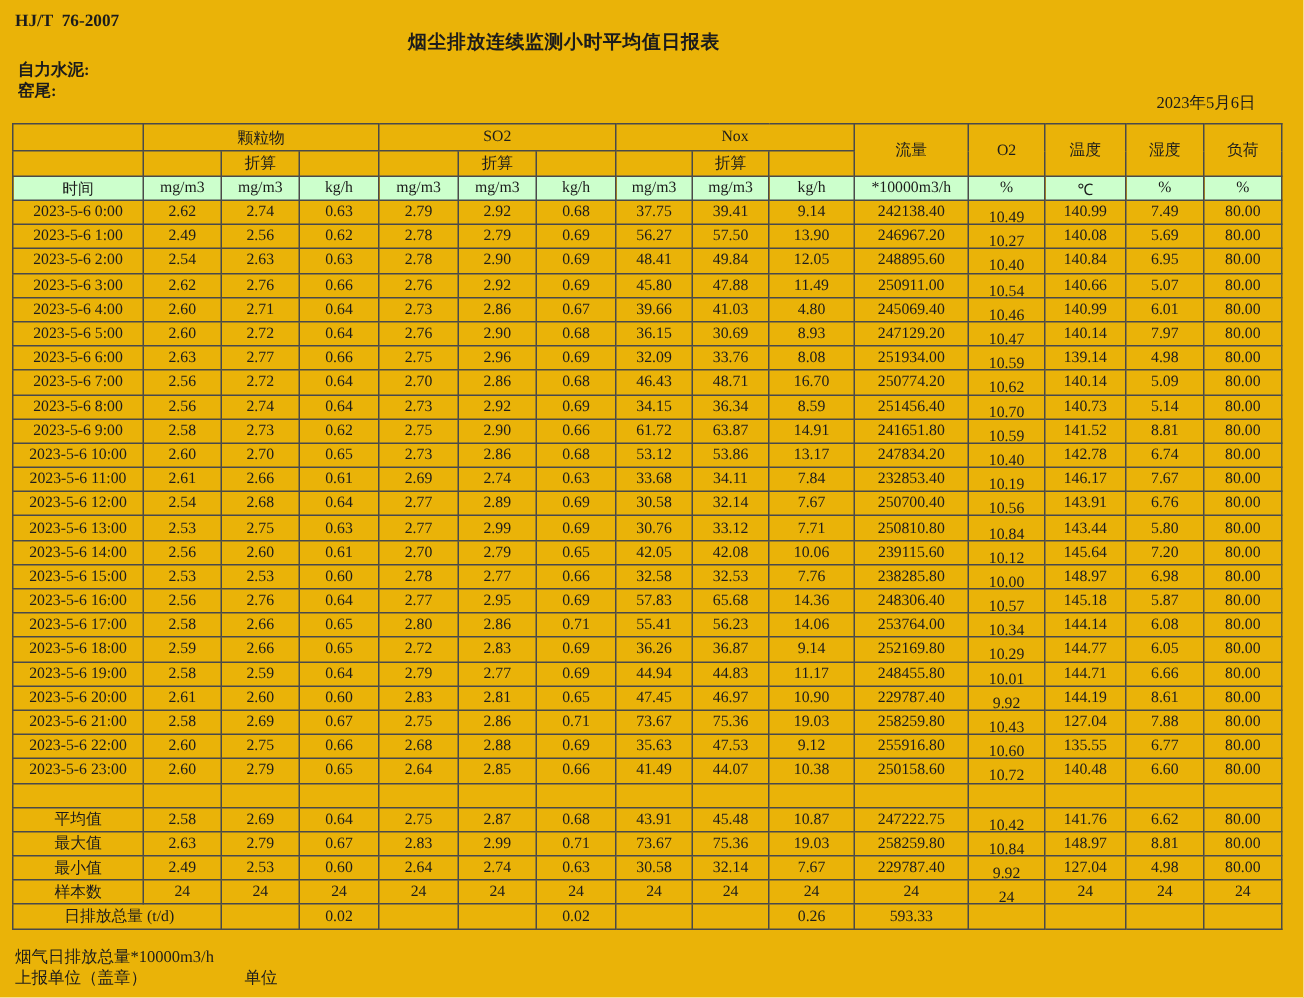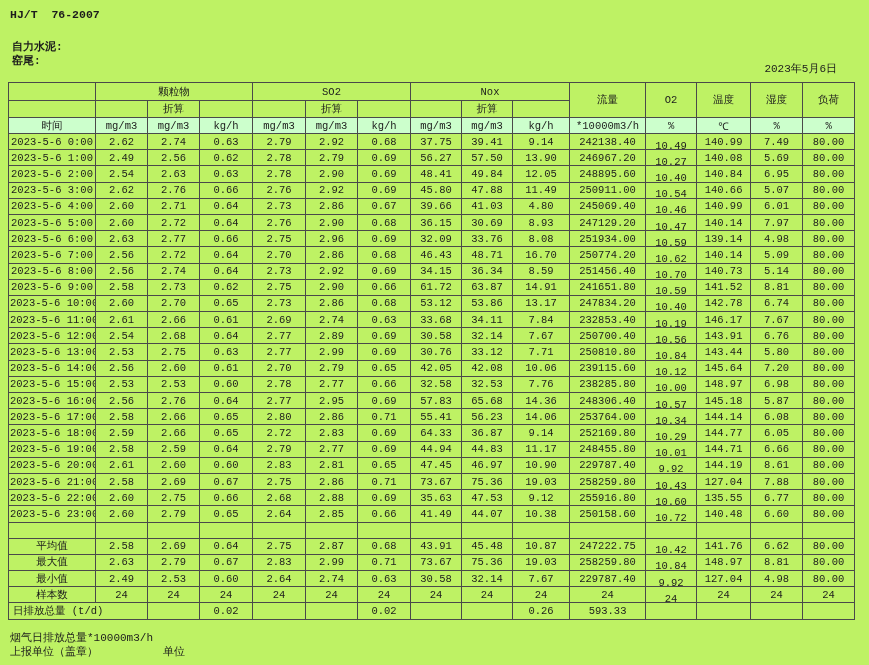--- a/index.html
+++ b/index.html
@@ -1,51 +1,52 @@
 <!DOCTYPE html>
 <html><head>
 <meta charset="utf-8">
 <style>
   html,body { margin:0; padding:0; background:#fff; }
   .page {
-    position:relative; width:869px; height:665px; background:#bef264;
-    font-family:Liberation Mono, monospace; color:#1c1c1c;
+    position:relative; width:869px; height:665px; background:#eab308;
+    font-family:Liberation Serif, serif; color:#1c1c1c;
     overflow:hidden;
   }
   .abs { position:absolute; }
   .std-no { left:10px; top:8px; font-weight:bold; font-size:11.5px; white-space:pre; }
   .title { left:0; top:20px; width:752px; text-align:center; font-weight:bold; font-size:12.5px; letter-spacing:0.5px; }
   .company { left:12px; top:39px; font-weight:bold; font-size:11px; }
   .kiln { left:12px; top:53px; font-weight:bold; font-size:11px; }
   .date { right:32px; top:61px; font-size:11px; }
   .report-table { left:8px; top:82px; }
 
   table { border-collapse:collapse; table-layout:fixed; width:847px; }
   td {
     border:1px solid #4a4a4a; text-align:center; vertical-align:middle;
     font-size:10.5px; padding:0 1px; overflow:hidden; white-space:nowrap;
   }
   tr.h1 { height:18px; }
   tr.h2 { height:17px; }
   tr.h3 { height:16px; }
   tr.h3 td { background:#ccffcc; }
   tbody tr { height:16.2px; }
-  td.lleft { text-align:left; padding-left:4px; }
+  td.lleft { text-align:center; padding-left:4px; }
   .dn { position:relative; top:4px; display:inline-block; }
 
   .foot1 { left:10px; top:630px; font-size:11px; }
   .foot2a { left:10px; top:644px; font-size:11px; }
   .foot2b { left:163px; top:644px; font-size:11px;text-align:right; }
 </style>
 </head>
 <body>
 
 <div class="page">
 
   <div class="abs std-no">HJ/T  76-2007</div>
+  <div class="abs title">烟尘排放连续监测小时平均值日报表</div>
   <div class="abs company">自力水泥:</div>
   <div class="abs kiln">窑尾:</div>
   <div class="abs date">2023年5月6日</div>
 
   <div class="abs report-table">
     <table>
       <colgroup>
         <col style="width:87px">
           <col style="width:52px">
           <col style="width:52px">
@@ -412,21 +413,21 @@
             <td>80.00</td>
           </tr>
           <tr>
             <td>2023-5-6 18:00</td>
             <td>2.59</td>
             <td>2.66</td>
             <td>0.65</td>
             <td>2.72</td>
             <td>2.83</td>
             <td>0.69</td>
-            <td>64.33</td>
+            <td>36.26</td>
             <td>36.87</td>
             <td>9.14</td>
             <td>252169.80</td>
             <td><span class="dn">10.29</span></td>
             <td>144.77</td>
             <td>6.05</td>
             <td>80.00</td>
           </tr>
           <tr>
             <td>2023-5-6 19:00</td>

